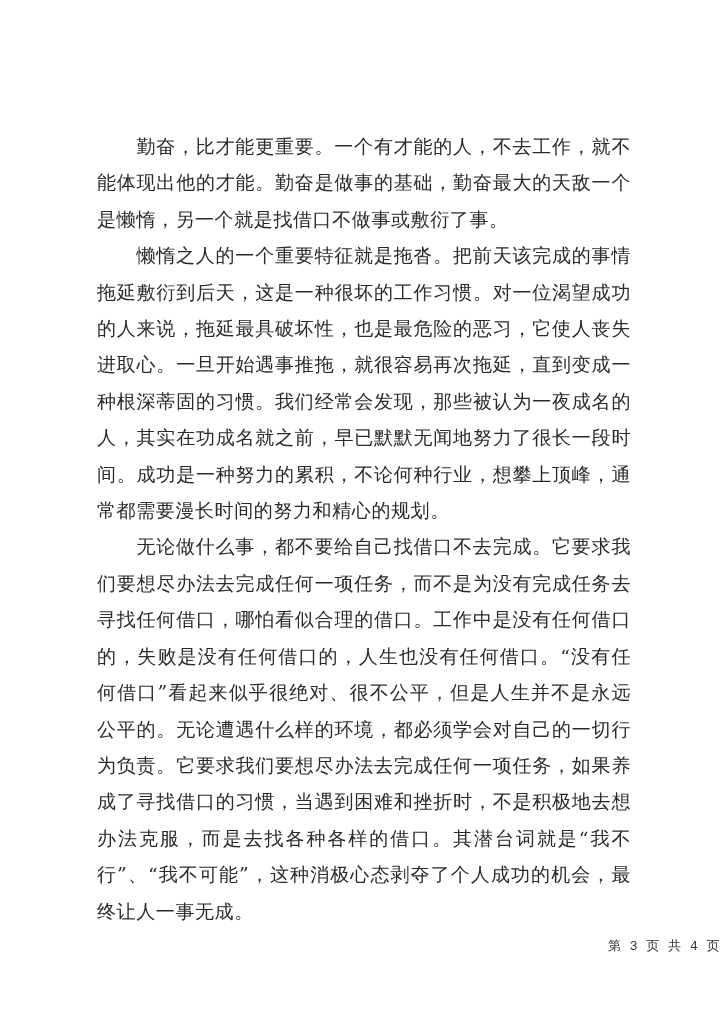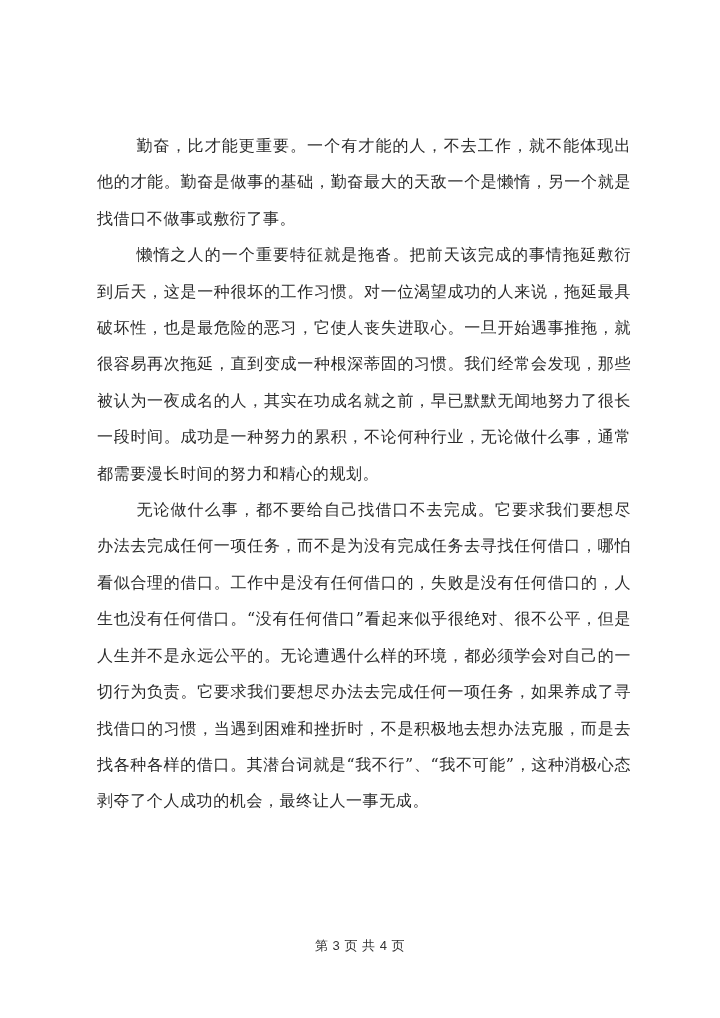--- a/index.html
+++ b/index.html
@@ -3,33 +3,33 @@
 <meta charset="utf-8">
 <style>
   html, body { margin: 0; padding: 0; background: #ffffff; }
   body { width: 720px; height: 1018px; position: relative; overflow: hidden; }
   .page {
     position: absolute; left: 0; top: 0; width: 720px; height: 1018px; background: #ffffff;
   }
   .content {
     position: absolute; left: 97px; top: 128px; width: 534px;
     font-family: "DejaVu Serif", "Liberation Serif", serif;
-    font-size: 16px; line-height: 36.4px; color: #2a2a2a;
+    font-size: 19px; line-height: 36.4px; color: #2a2a2a;
     letter-spacing: 0.6px;
   }
   .para { margin: 0; padding: 0; text-indent: 39.4px; text-align: justify; text-justify: inter-character; }
   .footer {
-    position: absolute; left: 0; width: 720px; top: 937px; text-align: center;
-    font-family: Liberation Sans, sans-serif;
+    position: absolute; left: 0; width: 720px; top: 937px; text-align: right;
+    font-family: Liberation Mono, monospace;
     font-size: 13px; color: #333333; letter-spacing: 0.5px;
   }
 </style>
 </head>
 <body>
 
 <div class="page">
   <div class="content">
     <p class="para">勤奋，比才能更重要。一个有才能的人，不去工作，就不能体现出他的才能。勤奋是做事的基础，勤奋最大的天敌一个是懒惰，另一个就是找借口不做事或敷衍了事。</p>
-    <p class="para">懒惰之人的一个重要特征就是拖沓。把前天该完成的事情拖延敷衍到后天，这是一种很坏的工作习惯。对一位渴望成功的人来说，拖延最具破坏性，也是最危险的恶习，它使人丧失进取心。一旦开始遇事推拖，就很容易再次拖延，直到变成一种根深蒂固的习惯。我们经常会发现，那些被认为一夜成名的人，其实在功成名就之前，早已默默无闻地努力了很长一段时间。成功是一种努力的累积，不论何种行业，无论做什么事，通常都需要漫长时间的努力和精心的规划。</p>
+    <p class="para">懒惰之人的一个重要特征就是拖沓。把前天该完成的事情拖延敷衍到后天，这是一种很坏的工作习惯。对一位渴望成功的人来说，拖延最具破坏性，也是最危险的恶习，它使人丧失进取心。一旦开始遇事推拖，就很容易再次拖延，直到变成一种根深蒂固的习惯。我们经常会发现，那些被认为一夜成名的人，其实在功成名就之前，早已默默无闻地努力了很长一段时间。成功是一种努力的累积，不论何种行业，想攀上顶峰，通常都需要漫长时间的努力和精心的规划。</p>
     <p class="para">无论做什么事，都不要给自己找借口不去完成。它要求我们要想尽办法去完成任何一项任务，而不是为没有完成任务去寻找任何借口，哪怕看似合理的借口。工作中是没有任何借口的，失败是没有任何借口的，人生也没有任何借口。“没有任何借口”看起来似乎很绝对、很不公平，但是人生并不是永远公平的。无论遭遇什么样的环境，都必须学会对自己的一切行为负责。它要求我们要想尽办法去完成任何一项任务，如果养成了寻找借口的习惯，当遇到困难和挫折时，不是积极地去想办法克服，而是去找各种各样的借口。其潜台词就是“我不行”、“我不可能”，这种消极心态剥夺了个人成功的机会，最终让人一事无成。</p>
   </div>
   <div class="footer">第 3 页  共 4 页</div>
 </div>
 
 </body></html>

